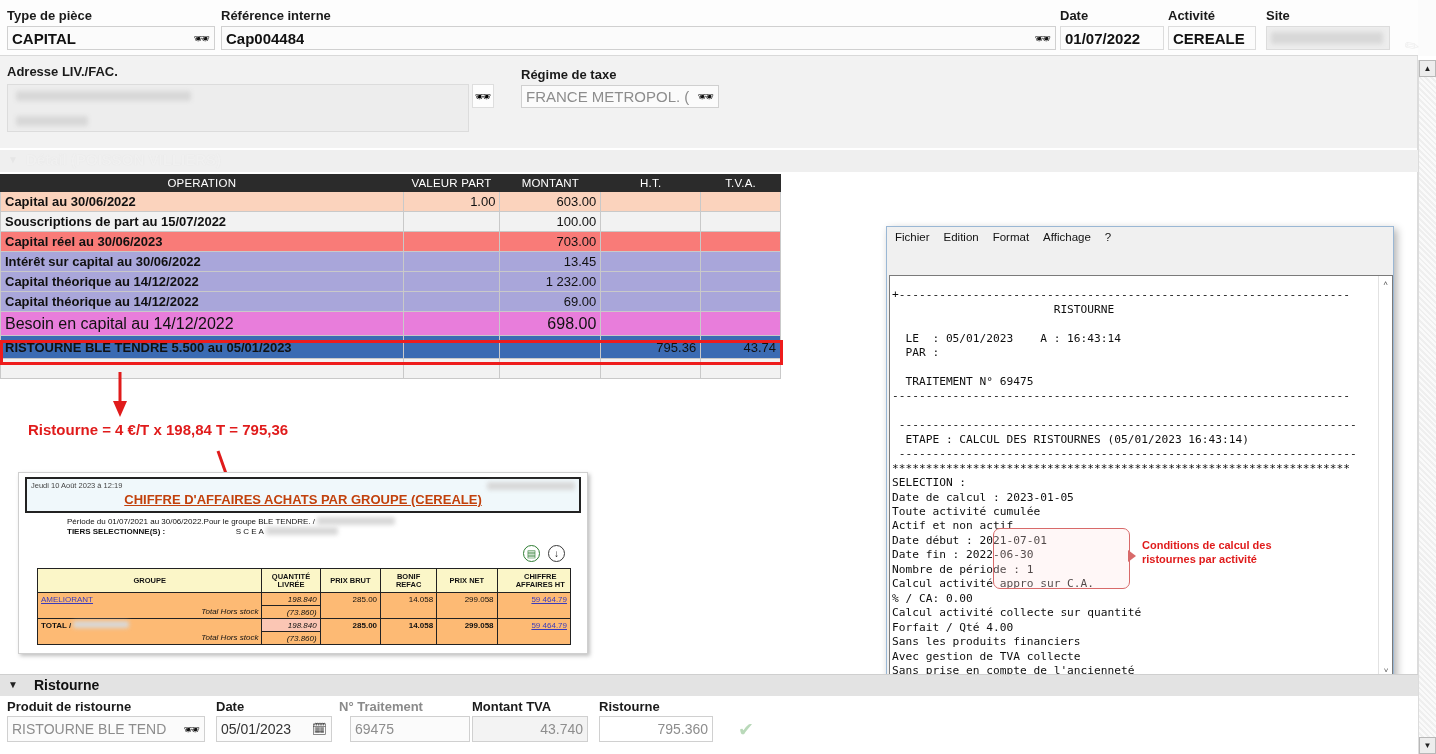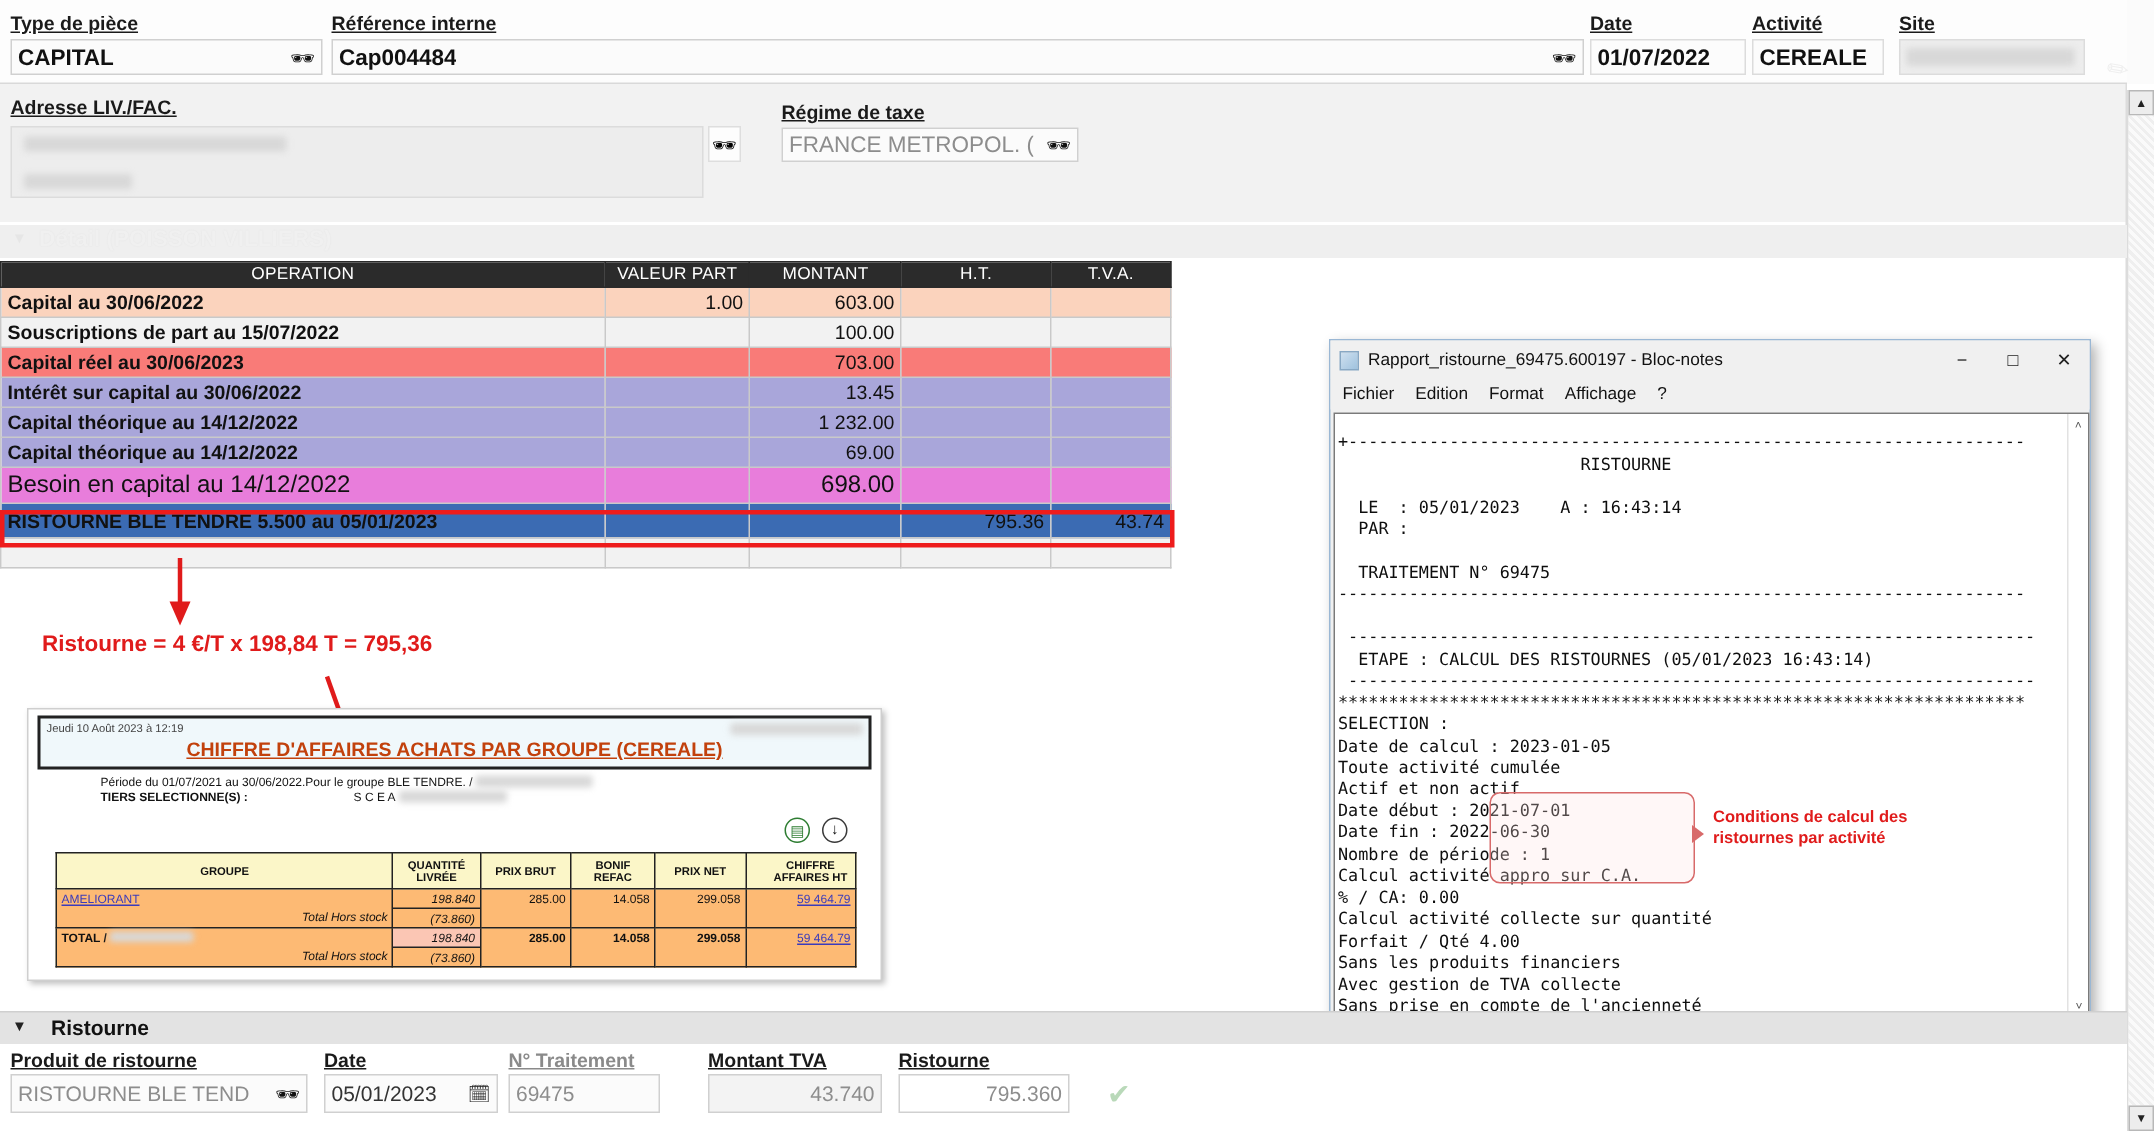--- a/index.html
+++ b/index.html
@@ -12,21 +12,21 @@
   }
   #root { position: relative; width: 1436px; height: 754px; background:#fff; }
 
   
   .topbar {
     position: absolute; left:0; top:0; width:1436px; height:56px;
     background:#fdfdfd; border-bottom:1px solid #d9d9d9;
   }
   .fld-label {
     font-size: 13px; color:#1a1a1a; font-weight:600;
-    position:absolute; white-space:nowrap;text-decoration:underline;
+    position:absolute; white-space:nowrap;
   }
   .fld-label.muted { color:#8a8a8a; font-weight:600; }
   .fld-box {
     position:absolute; background:#fbfbfb; border:1px solid #d0d0d0;
     display:flex; align-items:center; padding:0 4px;
     font-size:15px; color:#111;
   }
   .fld-box.plain { border:1px solid #dcdcdc; background:#fcfcfc; }
   .fld-val { font-weight:700; font-size:15px; color:#111; white-space:nowrap; overflow:hidden; }
   .fld-val.norm { font-weight:400; }
@@ -472,29 +472,20 @@
           <td style="border-top:none;"></td>
           <td style="border-top:none;"></td>
         </tr>
       </tbody>
     </table>
   </div>
 
   <div class="bg-word">ion</div>
 
   <div class="notepad">
-    <div class="np-title">
-      <span class="np-icon"></span>
-      <span>Rapport_ristourne_69475.600197 - Bloc-notes</span>
-      <span class="np-btns">
-        <span class="np-btn">−</span>
-        <span class="np-btn">□</span>
-        <span class="np-btn">✕</span>
-      </span>
-    </div>
     <div class="np-menu">
       <span>Fichier</span>
       <span>Edition</span>
       <span>Format</span>
       <span>Affichage</span>
       <span>?</span>
     </div>
 
     <div class="np-body">
       <pre class="np-text">+-------------------------------------------------------------------
@@ -567,21 +558,21 @@
       <span class="binoc">🕶</span>
     </div>
 
     <div class="fld-label" style="left:216px; top:3px;">Date</div>
     <div class="fld-box" style="left:216px; top:20px; width:116px; height:26px;">
       <span class="fld-val norm" style="font-size:14px; color:#333;">05/01/2023</span>
       <span class="binoc" style="font-size:12px;">🗓</span>
     </div>
 
     <div class="fld-label muted" style="left:339px; top:3px;">N° Traitement</div>
-    <div class="fld-box" style="left:339px; top:20px; width:101px; height:26px;">
+    <div class="fld-box" style="left:350px; top:20px; width:120px; height:26px;">
       <span class="fld-val norm grey" style="font-size:14px;">69475</span>
     </div>
 
     <div class="fld-label" style="left:472px; top:3px;">Montant TVA</div>
     <div class="fld-box" style="left:472px; top:20px; width:116px; height:26px; background:#f3f3f3; justify-content:flex-end;">
       <span class="fld-val norm grey" style="font-size:14px;">43.740</span>
     </div>
 
     <div class="fld-label" style="left:599px; top:3px;">Ristourne</div>
     <div class="fld-box" style="left:599px; top:20px; width:114px; height:26px; background:#ffffff; justify-content:flex-end;">

